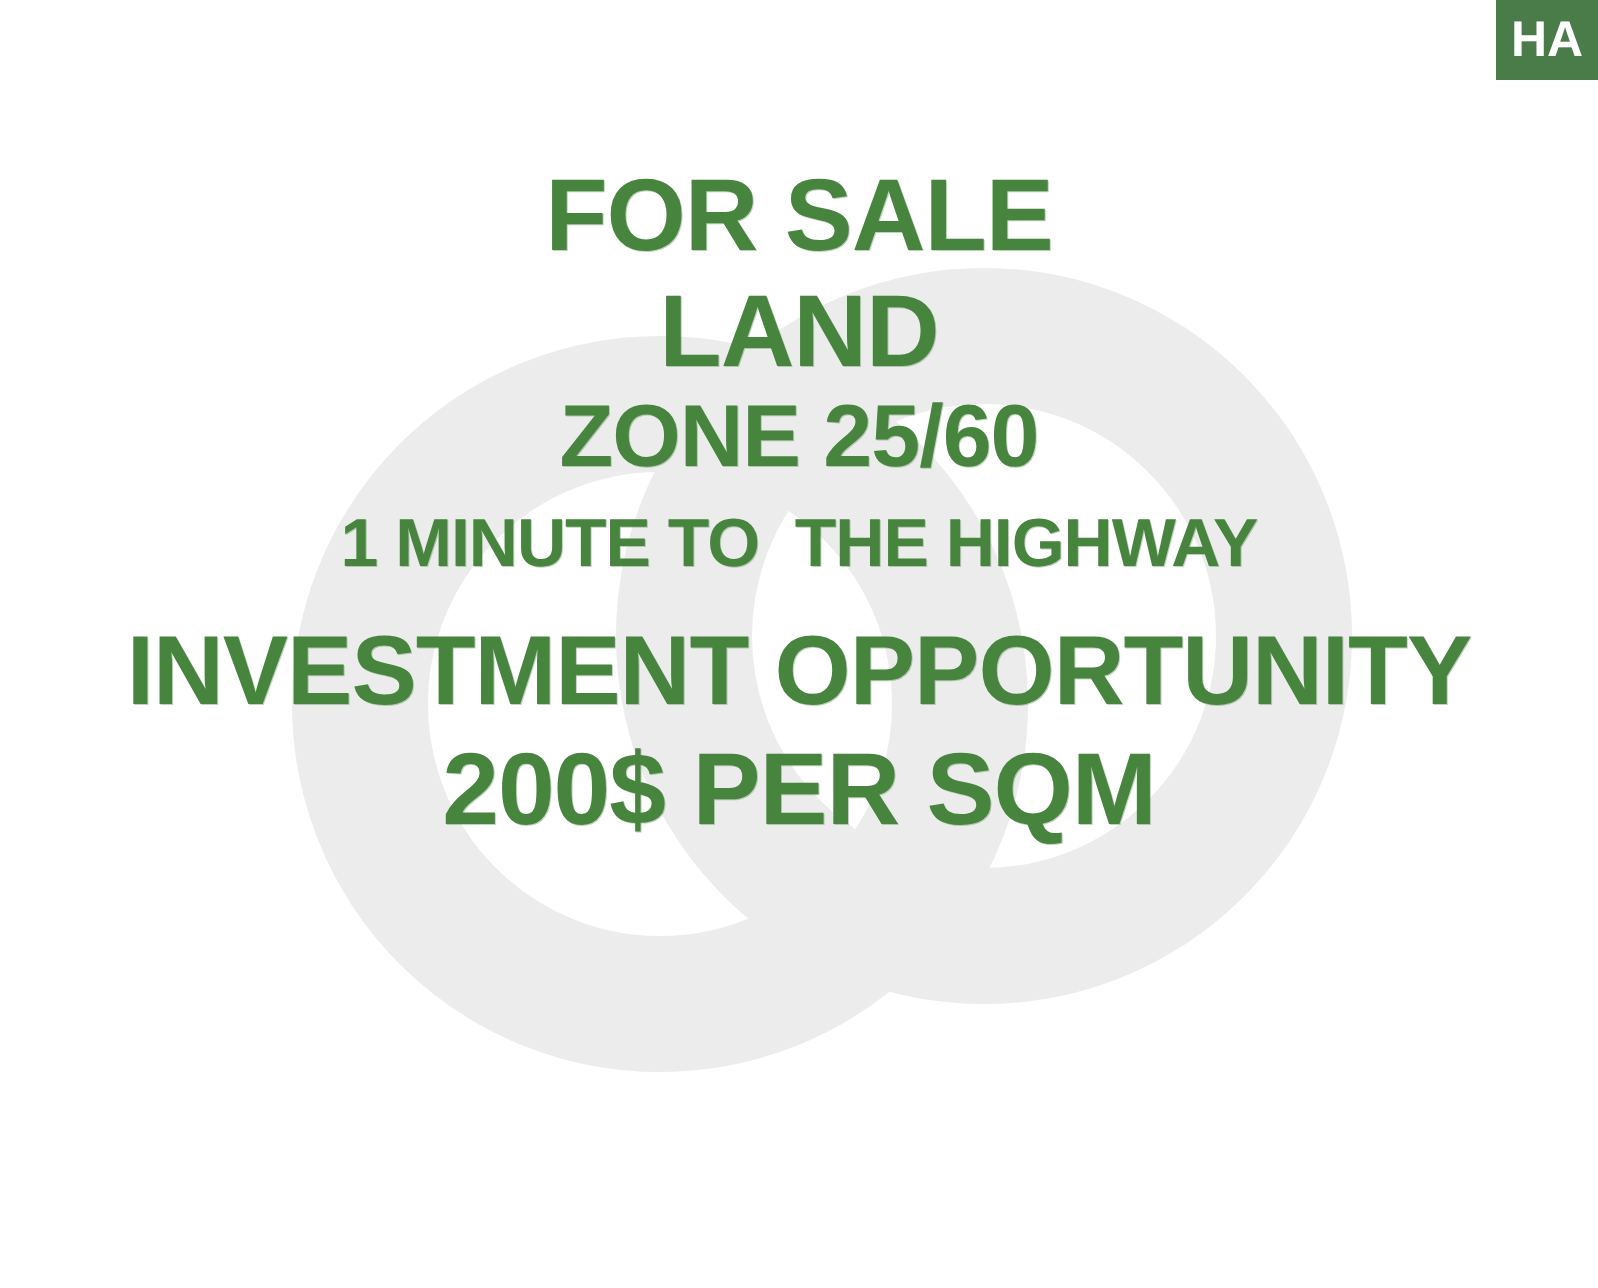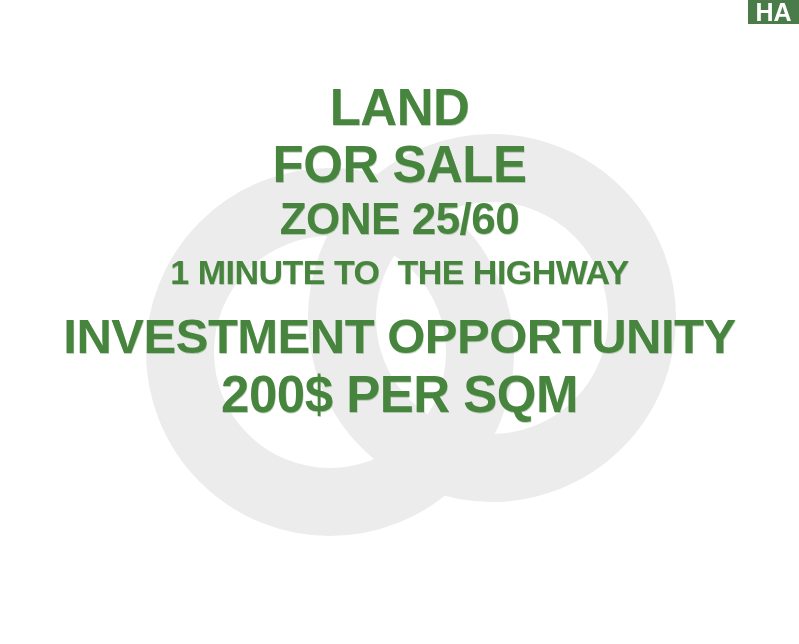--- a/index.html
+++ b/index.html
@@ -27,21 +27,21 @@
     height: 644px;
     pointer-events: none;
   }
 
   
   #brand-badge {
     position: absolute;
     top: 0px;
     right: 0px;
     width: 51px;
-    height: 24px;
+    height: 40px;
     background: #4a7c4a;
     display: flex;
     align-items: center;
     justify-content: center;
     z-index: 5;
   }
   #brand-badge .badge-text {
     color: #ffffff;
     font-size: 25px;
     font-weight: bold;
@@ -84,22 +84,22 @@
 <body>
 
 <div id="poster">
 
   <svg id="watermark" viewBox="0 0 799 644" xmlns="http://www.w3.org/2000/svg" aria-hidden="true">
     <circle cx="330" cy="352" r="150" fill="none" stroke="#ececec" stroke-width="68"></circle>
     <circle cx="492" cy="318" r="150" fill="none" stroke="#ececec" stroke-width="68"></circle>
   </svg>
 
   <div id="headline">
+    <span class="headline-line line-2">FOR SALE</span>
     <span class="headline-line line-1">LAND</span>
-    <span class="headline-line line-2">FOR SALE</span>
     <span class="headline-line line-3">ZONE 25/60</span>
     <span class="headline-line line-4">1 MINUTE TO  THE HIGHWAY</span>
     <span class="headline-line line-6">INVESTMENT OPPORTUNITY</span>
     <span class="headline-line line-7">200$ PER SQM</span>
   </div>
 
   <div id="brand-badge">
     <span class="badge-text">HA</span>
   </div>
 

